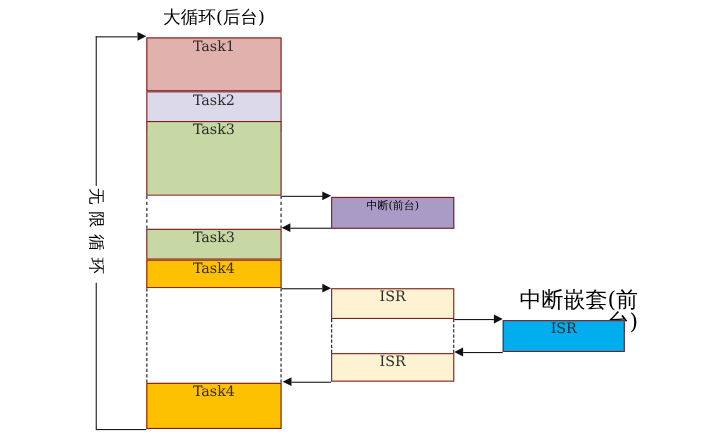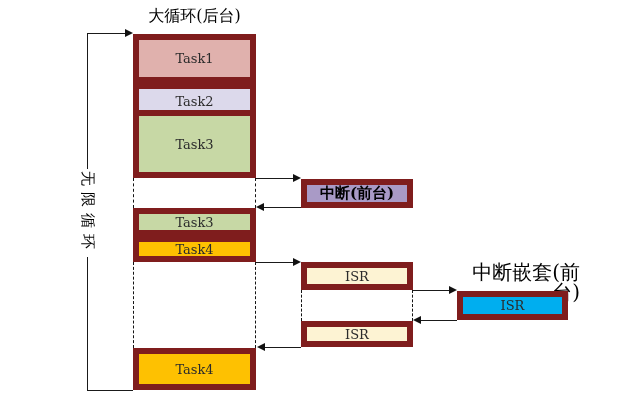--- a/index.html
+++ b/index.html
@@ -1,22 +1,22 @@
 <!DOCTYPE html>
 <html><head>
 <meta charset="utf-8">
 <style>
   html,body{margin:0;padding:0;background:#fff;}
   .canvas{
     position:relative;width:641px;height:405px;background:#ffffff;
     font-family:"DejaVu Sans",sans-serif;overflow:hidden;
   }
   .box{
-    position:absolute;box-sizing:border-box;border:6px solid #7f1d1d;
-    display:flex;align-items:center;justify-content:center;
+    position:absolute;box-sizing:border-box;border:1px solid #7f1d1d;
+    display:flex;justify-content:center;
     font-family:"DejaVu Serif",serif;font-size:13px;color:#2b2b2b;
   }
   .gap{
     position:absolute;box-sizing:border-box;
     border-left:1px dashed #141414;border-right:1px dashed #141414;
     background:#fff;
   }
   .cjk{font-family:"DejaVu Serif",serif;color:#000;}
   .hline{position:absolute;height:1px;background:#1a1a1a;}
   .vline{position:absolute;width:1px;background:#1a1a1a;}
@@ -70,21 +70,21 @@
   <div class="box" style="left: 133px; top: 236px; width: 123px; height: 26px; background-color: rgb(254, 193, 1);">
     <span>Task4</span>
   </div>
   <div class="gap" style="left:133px;top:262px;width:123px;height:86px;"></div>
   <div class="box" style="left: 133px; top: 348px; width: 123px; height: 42px; background-color: rgb(254, 193, 1);">
     <span>Task4</span>
   </div>
 
   <div class="hline" style="left:256px;top:178px;width:38px;"></div>
   <div class="ah-r" style="left:293px;top:174px;"></div>
-  <div class="box cjk" style="left: 301px; top: 179px; width: 112px; height: 29px; font-size: 15px; background-color: rgb(169, 154, 198); font-weight: bold;">
+  <div class="box cjk" style="left: 301px; top: 179px; width: 112px; height: 29px; font-size: 10px; background-color: rgb(169, 154, 198);">
     <span>中断(前台)</span>
   </div>
   <div class="hline" style="left:264px;top:207px;width:37px;"></div>
   <div class="ah-l" style="left:256px;top:203px;"></div>
 
   <div class="hline" style="left:256px;top:262px;width:37px;"></div>
   <div class="ah-r" style="left:293px;top:258px;"></div>
   <div class="box" style="left: 301px; top: 262px; width: 112px; height: 28px; background-color: rgb(253, 243, 211);">
     <span>ISR</span>
   </div>

